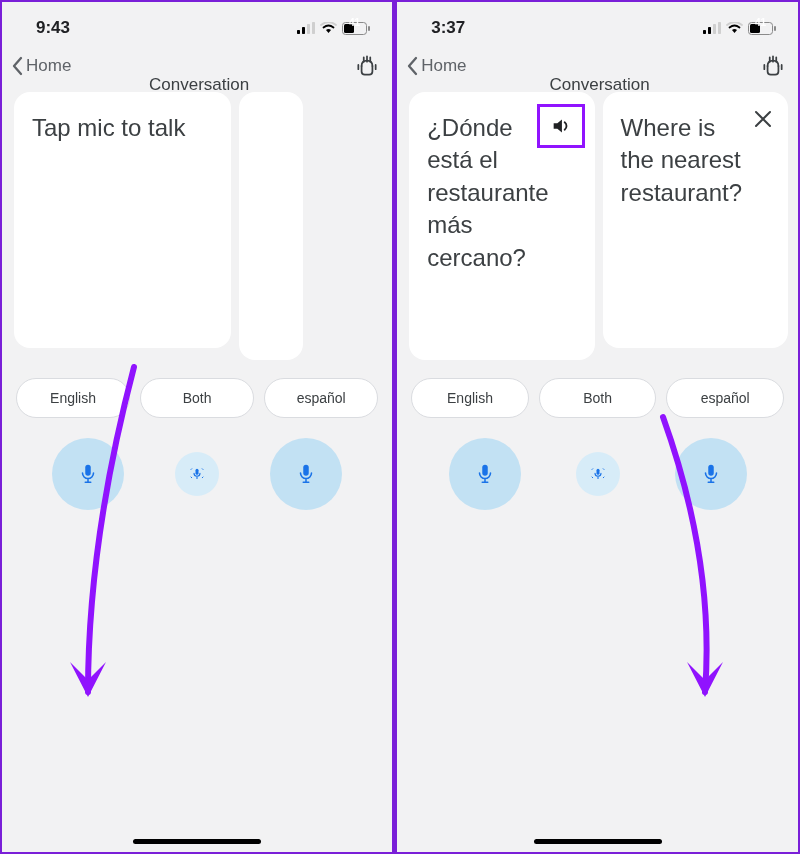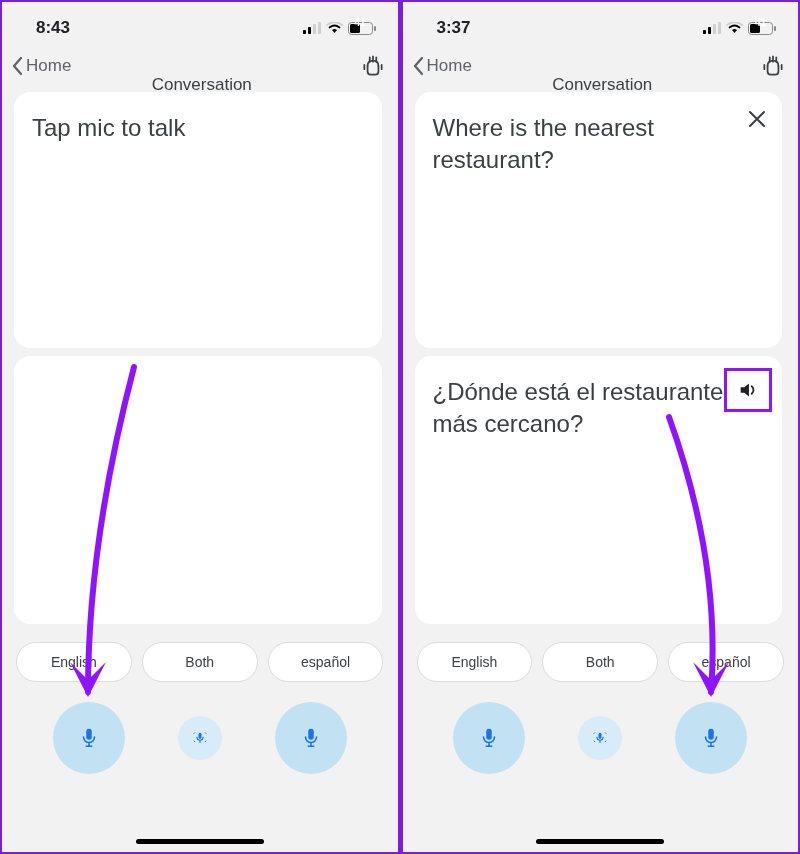--- a/index.html
+++ b/index.html
@@ -77,22 +77,22 @@
   }
   .hand-icon {
     margin-left: auto;
     width: 26px; height: 26px;
     color: #3c4043;
   }
 
   
   .cards {
     display: flex;
-    flex-direction: column;
-    padding: 6px 16px 0 12px;
+    flex-direction: row;
+    padding: 6px 10px 0 12px;
     gap: 8px;
   }
   .card {
     background: #fff;
     border-radius: 16px;
     padding: 20px 18px;
     position: relative;
   }
   .card-top { height: 256px; }
   .card-bottom { height: 268px; }
@@ -179,21 +179,21 @@
     pointer-events: none;
   }
 </style>
 </head>
 <body>
 
 <div class="pair">
 
   <div class="phone">
     <div class="status-bar">
-      <span>8:43</span>
+      <span>9:43</span>
       <div class="status-icons">
         <svg width="18" height="12" viewBox="0 0 18 12">
             <rect x="0" y="8" width="3" height="4" rx="0.7"></rect>
             <rect x="5" y="5" width="3" height="7" rx="0.7"></rect>
             <rect x="10" y="2" width="3" height="10" rx="0.7" fill="#cfcfcf"></rect>
             <rect x="15" y="0" width="3" height="12" rx="0.7" fill="#cfcfcf"></rect>
           </svg>
         <svg width="17" height="12" viewBox="0 0 17 12">
             <path d="M8.5 11 L6 8 Q8.5 6 11 8 Z" fill="#000"></path>
             <path d="M3.5 5.5 Q8.5 1.5 13.5 5.5" stroke="#000" stroke-width="1.8" fill="none" stroke-linecap="round"></path>
@@ -318,37 +318,37 @@
         <svg width="26" height="26" viewBox="0 0 24 24">
             <path d="M7 12 C7 9 9 7 12 7 C15 7 17 9 17 12" stroke="#3c4043" stroke-width="1.6" fill="none" stroke-linecap="round"></path>
             <path d="M9 4 L9 8 M12 3 L12 8 M15 4 L15 8" stroke="#3c4043" stroke-width="1.6" fill="none" stroke-linecap="round"></path>
             <path d="M7 12 L7 17 Q7 20 10 20 L14 20 Q17 20 17 17 L17 12" stroke="#3c4043" stroke-width="1.6" fill="none" stroke-linecap="round"></path>
             <path d="M4 15 L4 11 M20 15 L20 11" stroke="#3c4043" stroke-width="1.6" fill="none" stroke-linecap="round"></path>
           </svg>
       </div>
     </div>
 
     <div class="cards">
-      <div class="card card-top">
-        <div class="card-text">Where is the nearest restaurant?</div>
-        <div class="close-x">
-          <svg viewBox="0 0 18 18">
-              <path d="M2 2 L16 16 M16 2 L2 16" stroke="#3c4043" stroke-width="2" stroke-linecap="round"></path>
-            </svg>
-        </div>
-      </div>
       <div class="card card-bottom">
         <div class="card-text">¿Dónde está el restaurante más cercano?</div>
         <div class="speaker-highlight">
           <svg viewBox="0 0 24 24">
               <path d="M4 9v6h4l5 4V5L8 9H4z" fill="#202124"></path>
               <path d="M16 8a5 5 0 0 1 0 8" stroke="#202124" stroke-width="2" fill="none" stroke-linecap="round"></path>
             </svg>
         </div>
       </div>
+      <div class="card card-top">
+        <div class="card-text">Where is the nearest restaurant?</div>
+        <div class="close-x">
+          <svg viewBox="0 0 18 18">
+              <path d="M2 2 L16 16 M16 2 L2 16" stroke="#3c4043" stroke-width="2" stroke-linecap="round"></path>
+            </svg>
+        </div>
+      </div>
     </div>
 
     <div class="chips">
       <div class="chip">
           <span>English</span>
         </div>
       <div class="chip">
           <span>Both</span>
         </div>
       <div class="chip">

